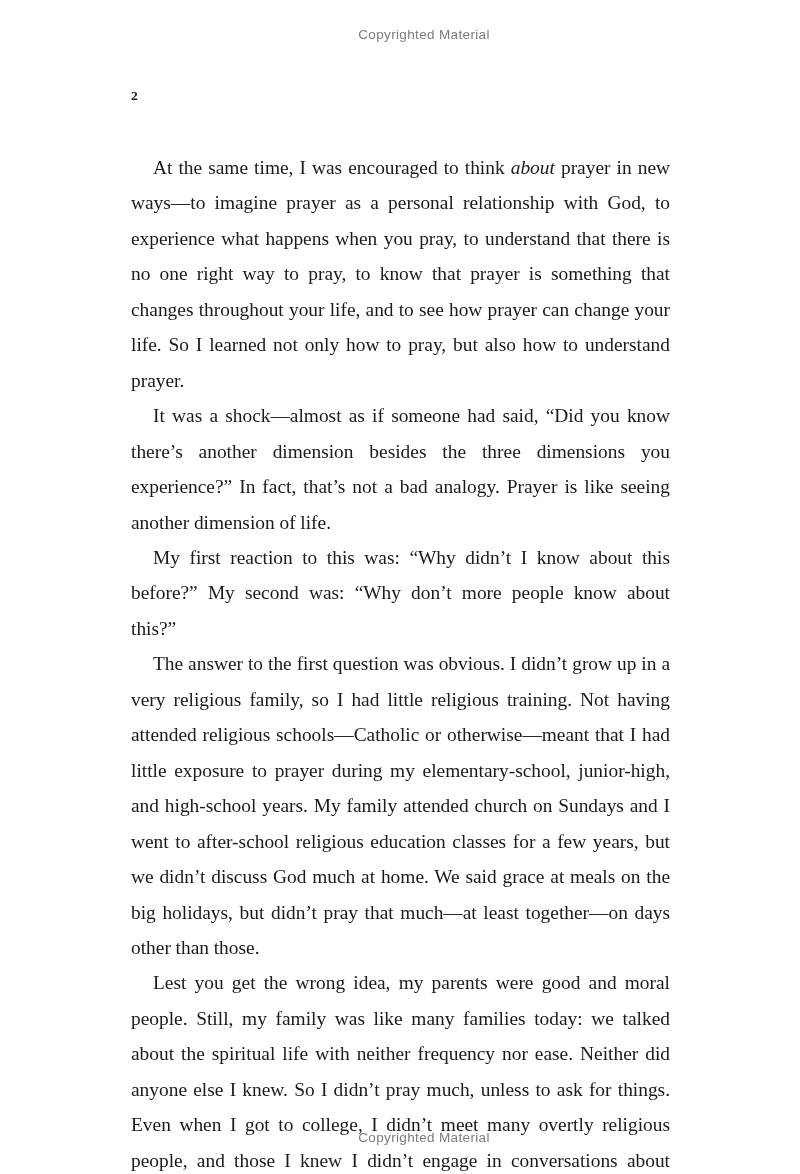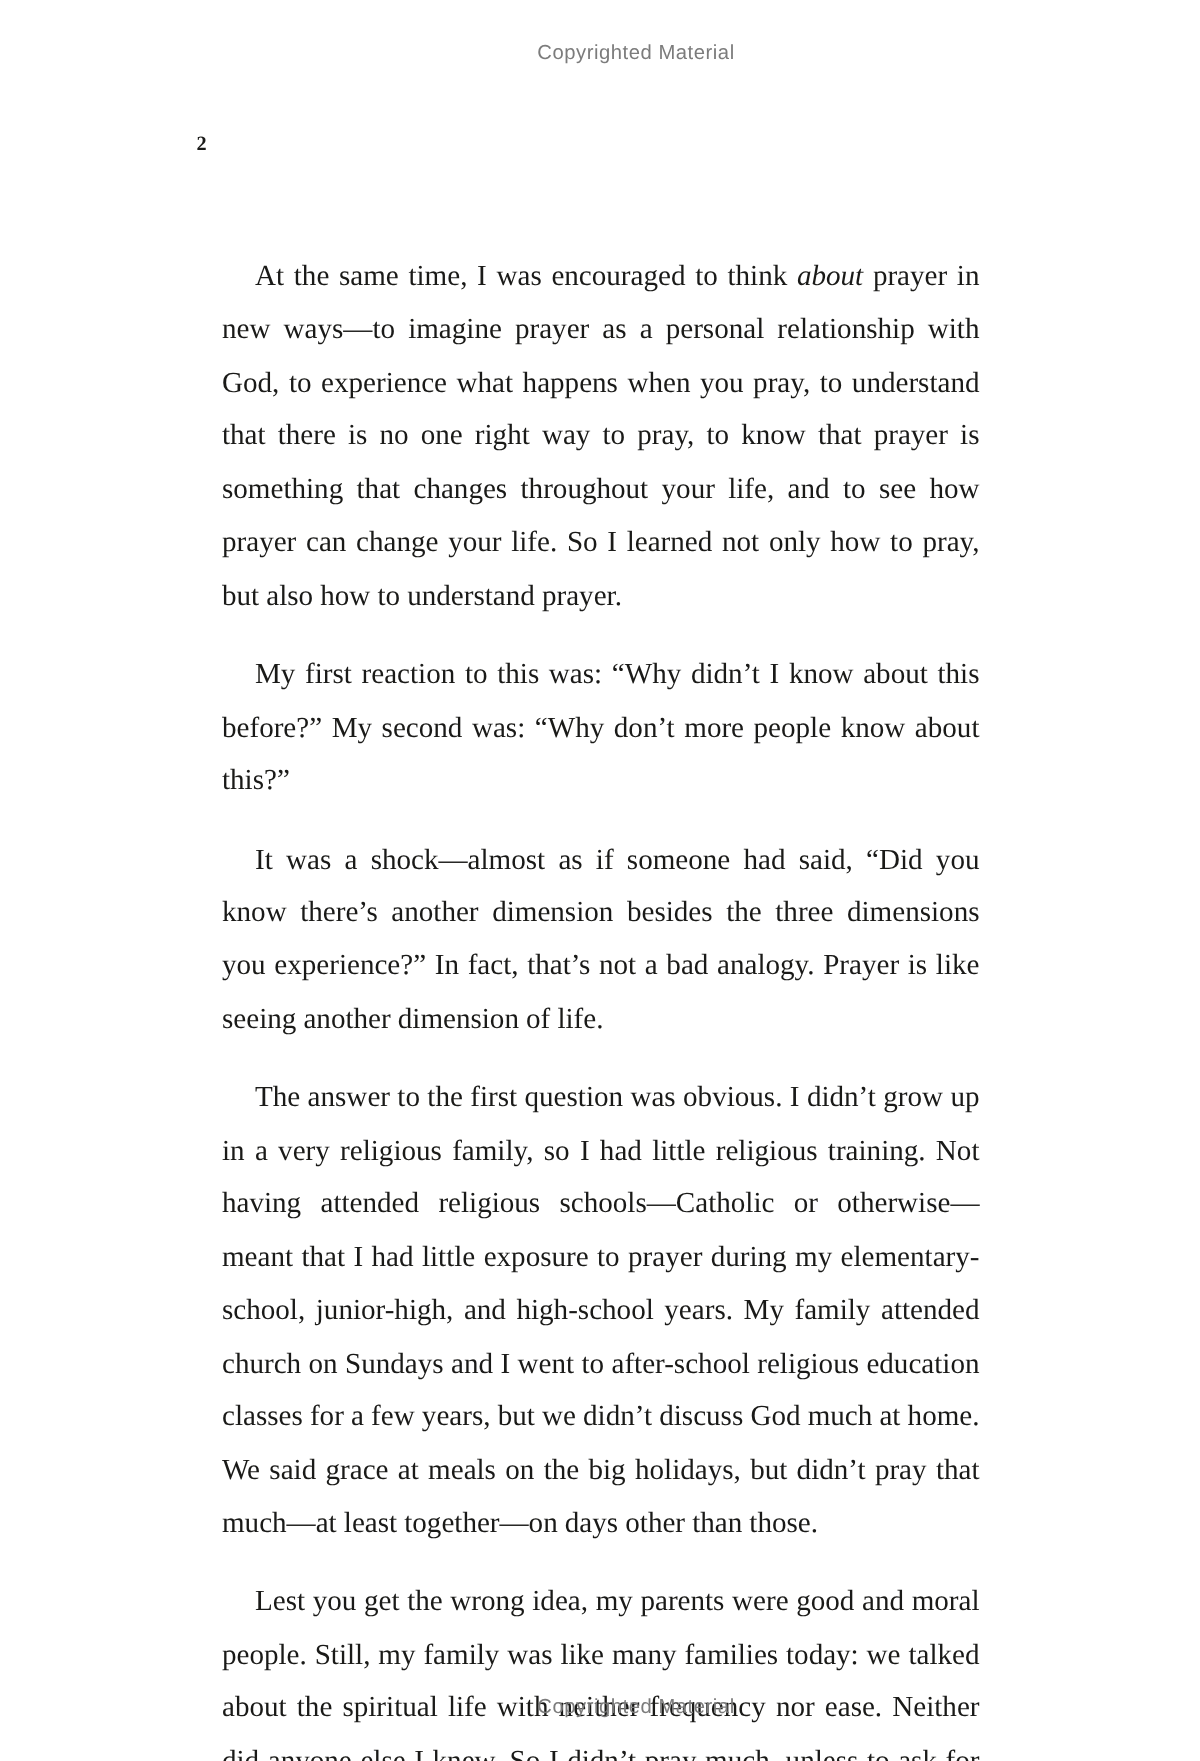--- a/index.html
+++ b/index.html
@@ -73,21 +73,21 @@
   }
 
   
   .body-column {
     position: absolute;
     top: 150px;
     left: 131px;
     width: 539px;
   }
   .body-column p {
-    margin: 17px;
+    margin: 0;
     font-size: 19.4px;
     line-height: 35.45px;
     text-align: justify;
     text-justify: inter-word;
     text-indent: 22px;
     hyphens: none;
     word-spacing: -0.1px;
   }
   .body-column p em {
     font-style: italic;
@@ -99,21 +99,21 @@
 <div class="page">
 
   <div class="watermark watermark-top">Copyrighted Material</div>
 
   <div class="running-head">
     <span class="folio">2</span>
   </div>
 
   <div class="body-column">
       <p><span>At the same time, I was encouraged to think </span><em>about</em><span> prayer in new ways—to imagine prayer as a personal relationship with God, to experience what happens when you pray, to understand that there is no one right way to pray, to know that prayer is something that changes throughout your life, and to see how prayer can change your life. So I learned not only how to pray, but also how to understand prayer.</span></p>
+      <p><span>It was a shock—almost as if someone had said, “Did you know there’s another dimension besides the three dimensions you experience?” In fact, that’s not a bad analogy. Prayer is like seeing another dimension of life.</span></p>
       <p><span>My first reaction to this was: “Why didn’t I know about this before?” My second was: “Why don’t more people know about this?”</span></p>
-      <p><span>It was a shock—almost as if someone had said, “Did you know there’s another dimension besides the three dimensions you experience?” In fact, that’s not a bad analogy. Prayer is like seeing another dimension of life.</span></p>
       <p><span>The answer to the first question was obvious. I didn’t grow up in a very religious family, so I had little religious training. Not having attended religious schools—Catholic or otherwise—meant that I had little exposure to prayer during my elementary-school, junior-high, and high-school years. My family attended church on Sundays and I went to after-school religious education classes for a few years, but we didn’t discuss God much at home. We said grace at meals on the big holidays, but didn’t pray that much—at least together—on days other than those.</span></p>
       <p><span>Lest you get the wrong idea, my parents were good and moral people. Still, my family was like many families today: we talked about the spiritual life with neither frequency nor ease. Neither did anyone else I knew. So I didn’t pray much, unless to ask for things. Even when I got to college, I didn’t meet many overtly religious people, and those I knew I didn’t engage in conversations about prayer.</span></p>
     </div>
 
   <div class="watermark watermark-bottom">Copyrighted Material</div>
 
 </div>
 
 </body></html>

